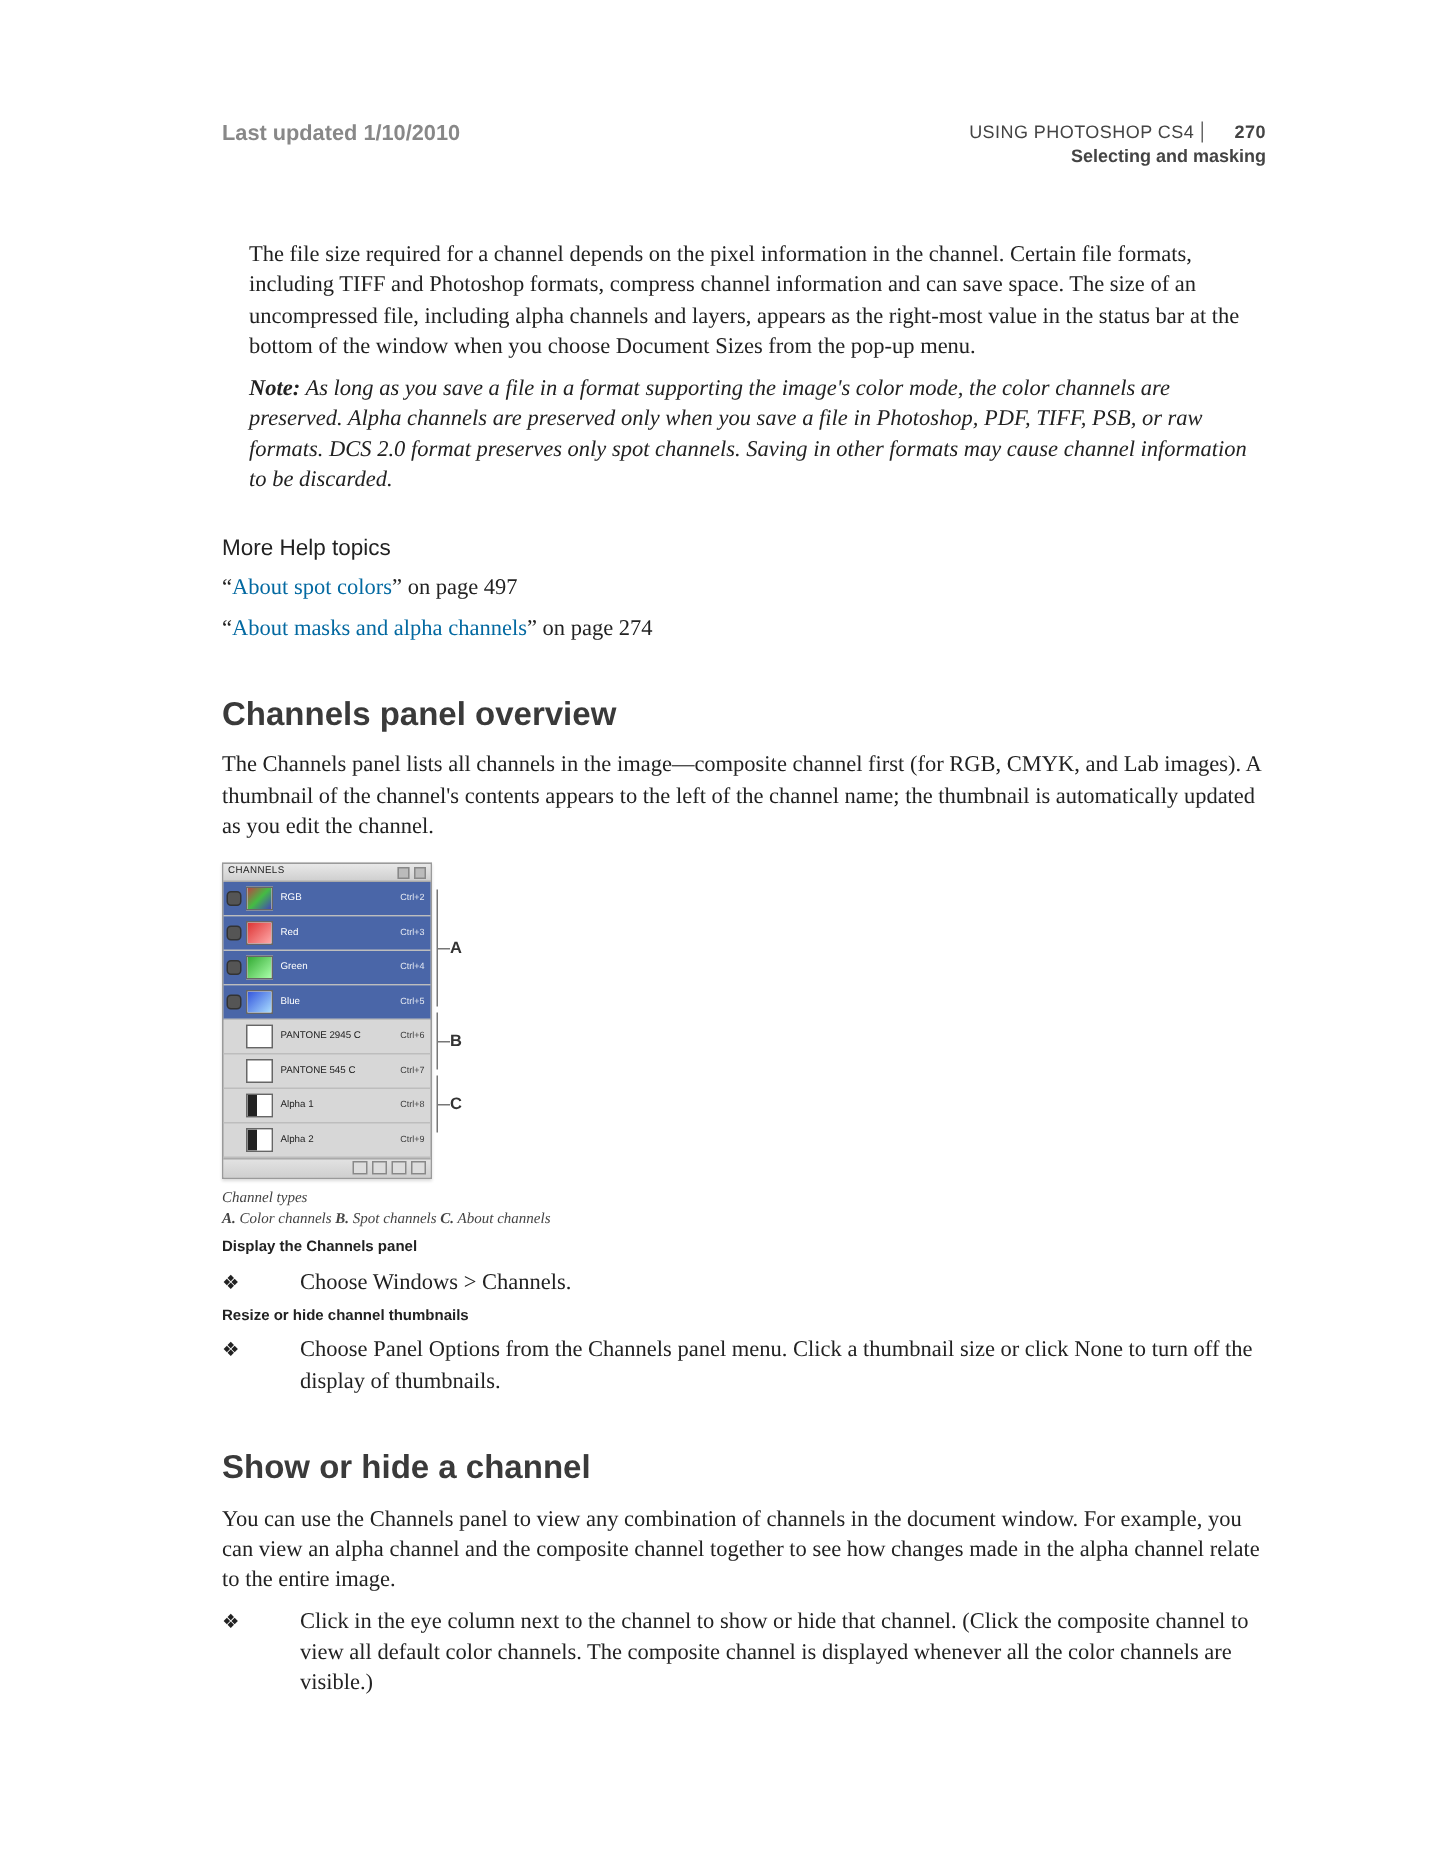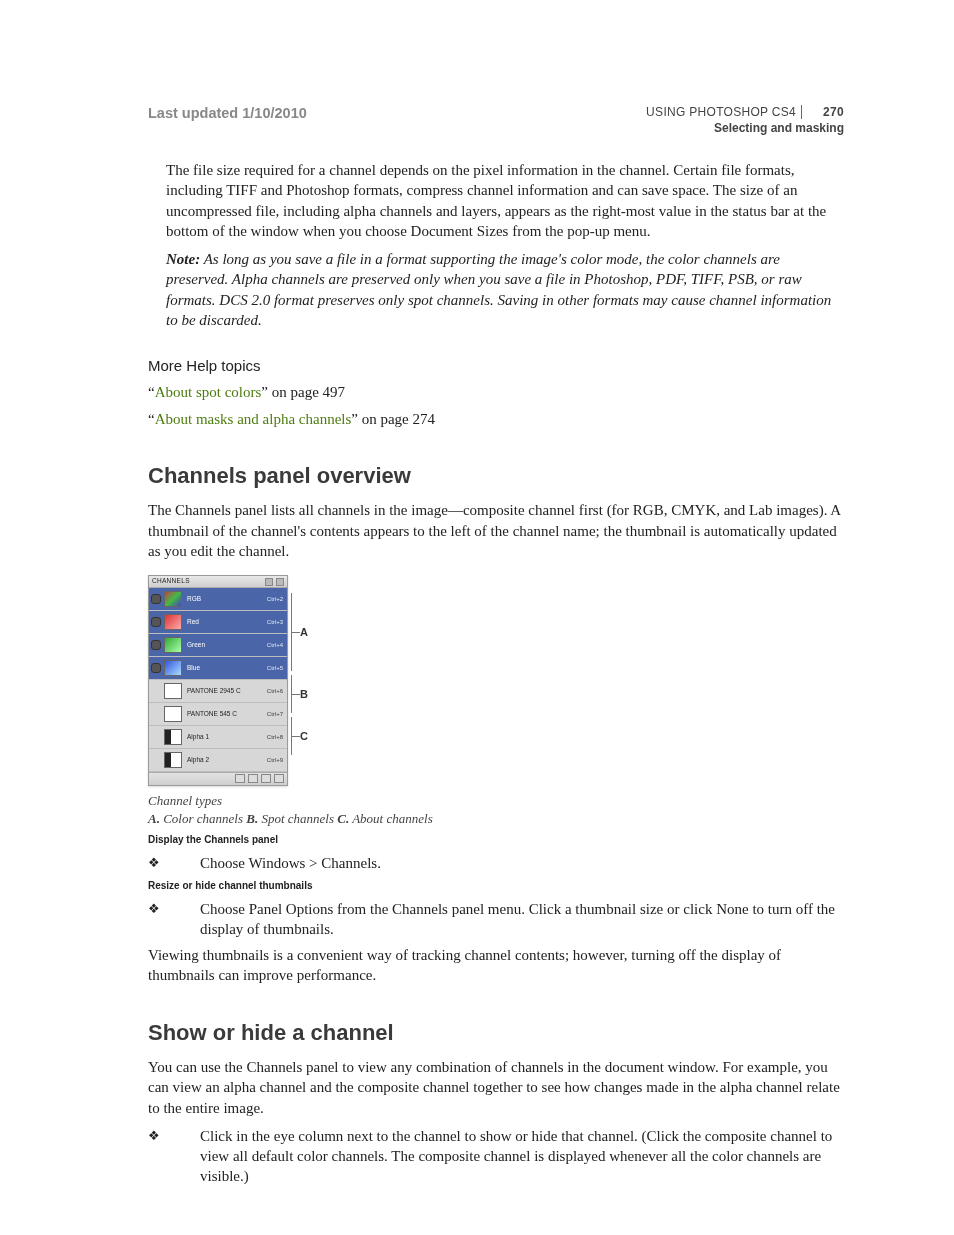--- a/index.html
+++ b/index.html
@@ -11,21 +11,21 @@
     width: 954px;
     font-size: 15px;
     line-height: 1.35;
   }
   .page {
     padding: 88px 110px 60px 148px;
     position: relative;
   }
   .header {
     position: absolute;
-    top: 104px;
+    top: 80px;
     left: 148px;
     right: 110px;
     display: flex;
     justify-content: space-between;
     align-items: flex-start;
     padding-bottom: 2px;
   }
   .header-left {
     color: #888;
     font-family: "Myriad Pro", Arial, sans-serif;
@@ -55,21 +55,21 @@
   .indent-block { margin-left: 18px; }
   .note-label { font-weight: 700; font-style: italic; }
   .note-body { font-style: italic; }
   .h-more {
     font-family: "Myriad Pro", Arial, sans-serif;
     font-weight: 400;
     font-size: 15px;
     margin-top: 26px;
     margin-bottom: 6px;
   }
-  .link { color: #4d7c0f; }
+  .link { color: #0369a1; }
   .h-section {
     font-family: "Myriad Pro", Arial, sans-serif;
     font-weight: 700;
     font-size: 22px;
     color: #3a3a3a;
     margin-top: 32px;
     margin-bottom: 10px;
   }
   .h-sub {
     font-family: Liberation Sans, sans-serif;
@@ -86,21 +86,21 @@
   .bullet-sym {
     width: 20px;
     flex: 0 0 20px;
     text-align: left;
     font-size: 13px;
     line-height: 1.5;
   }
   .bullet-text { flex: 1; margin-left: 32px; }
   .caption {
     font-style: italic;
-    font-size: 13px;
+    font-size: 10px;
     color: #444;
     line-height: 1.35;
     margin-top: 6px;
   }
   .caption .cl { font-weight: 700; font-style: italic; }
 
   
   .panel-wrap {
     display: flex;
     align-items: stretch;
@@ -310,21 +310,20 @@
     <div class="bullet-row">
       <div class="bullet-sym">❖</div>
       <div class="bullet-text">Choose Windows &gt; Channels.</div>
     </div>
 
     <div class="h-sub">Resize or hide channel thumbnails</div>
     <div class="bullet-row">
       <div class="bullet-sym">❖</div>
       <div class="bullet-text">Choose Panel Options from the Channels panel menu. Click a thumbnail size or click None to turn off the display of thumbnails.</div>
     </div>
-    <p class="para">Viewing thumbnails is a convenient way of tracking channel contents; however, turning off the display of thumbnails can improve performance.</p>
 
     <div class="h-section">Show or hide a channel</div>
     <p class="para">You can use the Channels panel to view any combination of channels in the document window. For example, you can view an alpha channel and the composite channel together to see how changes made in the alpha channel relate to the entire image.</p>
     <div class="bullet-row">
       <div class="bullet-sym">❖</div>
       <div class="bullet-text">Click in the eye column next to the channel to show or hide that channel. (Click the composite channel to view all default color channels. The composite channel is displayed whenever all the color channels are visible.)</div>
     </div>
 
   </div>
 </div>

